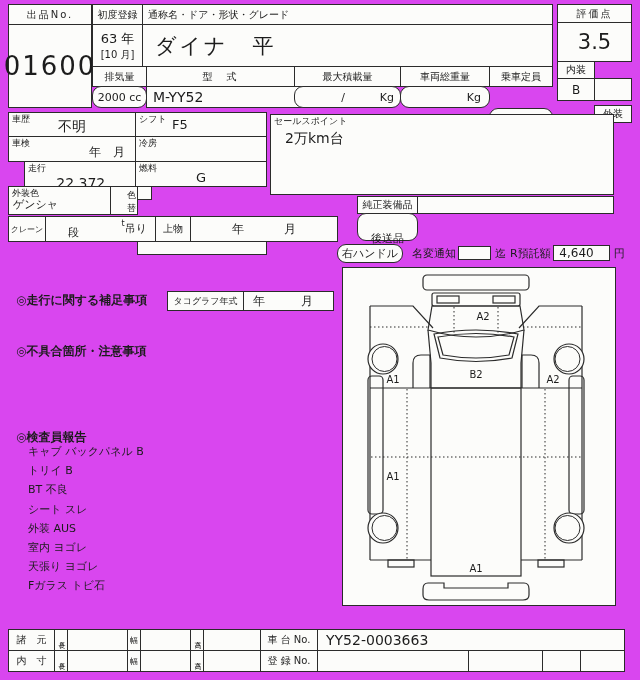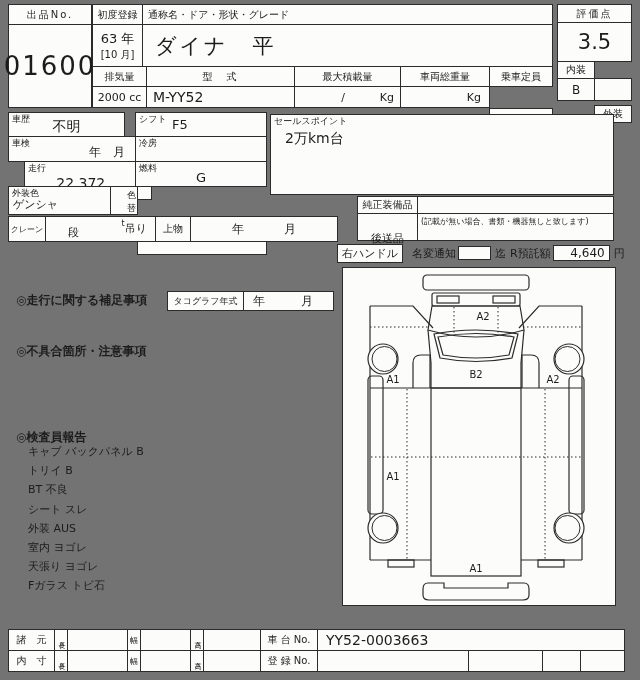--- a/index.html
+++ b/index.html
@@ -1,24 +1,24 @@
 <!DOCTYPE html>
 <html><head>
 <meta charset="utf-8">
 <style>
   html,body{margin:0;padding:0;background:#e9ebe7;}
-  .sheet{position:relative;width:640px;height:680px;background:#737373;
+  .sheet{position:relative;width:640px;height:680px;background:#d946ef;
          font-family:"DejaVu Sans","Liberation Sans",sans-serif;color:#1c1c1c;overflow:hidden;}
   .b{position:absolute;box-sizing:border-box;border:1px solid #2b2b2b;background:#fcfcfa;}
   .nb{position:absolute;box-sizing:border-box;background:transparent;}
   .c{display:flex;align-items:center;justify-content:center;}
   .l{display:flex;align-items:center;justify-content:flex-start;}
   .r{display:flex;align-items:center;justify-content:flex-end;}
   .col{display:flex;flex-direction:column;align-items:center;justify-content:center;}
-  .f8{font-size:8px;}.f9{font-size:9px;}.f10{font-size:10px;}.f11{font-size:11px;}
+  .f8{font-size:8px;}.f9{font-size:9px;}.f10{font-size:10px;}.f11{font-size:11px;border-radius:9px;}
   .f12{font-size:12px;}.f13{font-size:13px;}.f14{font-size:14px;}
   .big{font-size:26px;letter-spacing:2px;text-align:center;}
   .name{font-size:21px;letter-spacing:3px;}
   .score{font-size:21px;}
   .ls2{letter-spacing:2px;}
   .tag{position:absolute;top:1px;left:3px;font-size:9px;line-height:10px;}
   .val{position:absolute;left:0;right:0;top:9px;bottom:0;display:flex;align-items:center;justify-content:center;}
   .bold{font-weight:bold;}
   .split{position:relative;}
   .mid{position:absolute;left:44%;top:50%;transform:translateY(-50%);}
@@ -67,21 +67,21 @@
 
   <div class="b c f10" style="left:400px;top:66px;width:90px;height:21px;">車両総重量</div>
   <div class="b r f11" style="left:400px;top:86px;width:90px;height:22px;padding-right:8px;">Kg</div>
 
   <div class="b c f10" style="left:489px;top:66px;width:64px;height:21px;">乗車定員</div>
   <div class="b split f11" style="left:489px;top:86px;width:64px;height:22px;">
     <span class="mid" style="left:30%;">/</span>
     <span class="end">名</span>
   </div>
 
-  <div class="b" style="left:8px;top:112px;width:117px;height:25px;">
+  <div class="b" style="left:8px;top:112px;width:128px;height:25px;">
     <span class="tag">車歴</span>
     <span class="val f14" style="top:4px;">不明</span>
   </div>
   <div class="b" style="left:135px;top:112px;width:132px;height:25px;">
     <span class="tag">シフト</span>
     <span class="f13" style="position:absolute;left:36px;top:4px;">F5</span>
   </div>
 
   <div class="b" style="left:8px;top:136px;width:132px;height:26px;">
     <span class="tag">車検</span>
@@ -124,31 +124,28 @@
   <div class="b c f12" style="left:190px;top:216px;width:148px;height:26px;letter-spacing:14px;padding-left:14px;">年　月</div>
 
   <div class="b" style="left:270px;top:114px;width:344px;height:81px;">
     <span class="tag f10">セールスポイント</span>
     <span class="f14" style="position:absolute;left:14px;top:15px;">2万km台</span>
   </div>
 
   <div class="b c f10" style="left:357px;top:196px;width:61px;height:18px;">純正装備品</div>
   <div class="b" style="left:417px;top:196px;width:197px;height:18px;"></div>
   <div class="b f11" style="left:357px;top:213px;width:61px;height:28px;display:flex;justify-content:center;padding-top:17px;">後送品</div>
-  <div class="b" style="left:417px;top:213px;width:197px;height:28px;">
-    <span class="f8" style="position:absolute;left:3px;top:2px;">(記載が無い場合、書類・機器無しと致します)</span>
-  </div>
 
   <div class="nb" style="left:337px;top:243px;width:300px;height:20px;display:flex;align-items:center;">
     <span class="b f11" style="position:static;padding:1px 4px;">右ハンドル</span>
     <span class="f11" style="margin-left:9px;">名変通知</span>
     <span class="b" style="position:static;width:33px;height:14px;margin-left:2px;"></span>
     <span class="f11" style="margin-left:4px;">迄</span>
     <span class="f11" style="margin-left:4px;">R預託額</span>
-    <span class="b r f12" style="position:static;width:57px;height:16px;margin-left:2px;padding-right:4px;">4,640</span>
+    <span class="b r f12" style="position:static;width:57px;height:16px;margin-left:2px;padding-right:15px;">4,640</span>
     <span class="f11" style="margin-left:4px;">円</span>
   </div>
 
   <div class="nb f12 bold" style="left:16px;top:292px;">◎走行に関する補足事項</div>
   <div class="b c f9" style="left:167px;top:291px;width:77px;height:20px;">タコグラフ年式</div>
   <div class="b r f12" style="left:243px;top:291px;width:91px;height:20px;padding-right:8px;letter-spacing:12px;">年　月</div>
 
   <div class="nb f12 bold" style="left:16px;top:343px;">◎不具合箇所・注意事項</div>
 
   <div class="nb f12 bold" style="left:16px;top:429px;">◎検査員報告</div>

